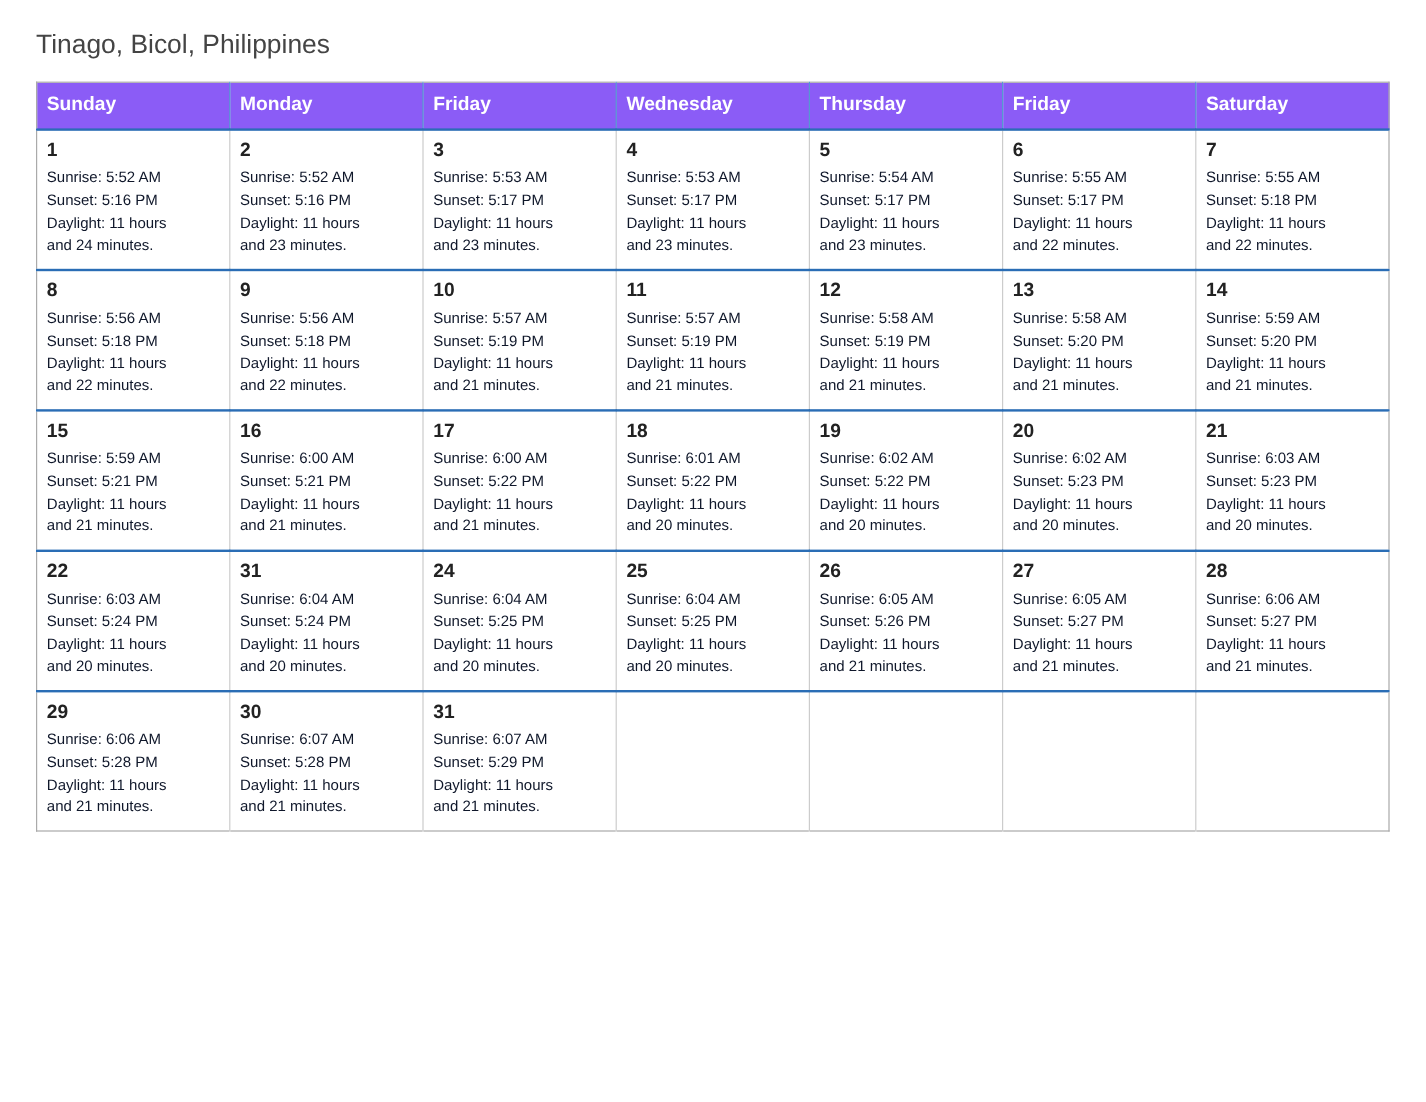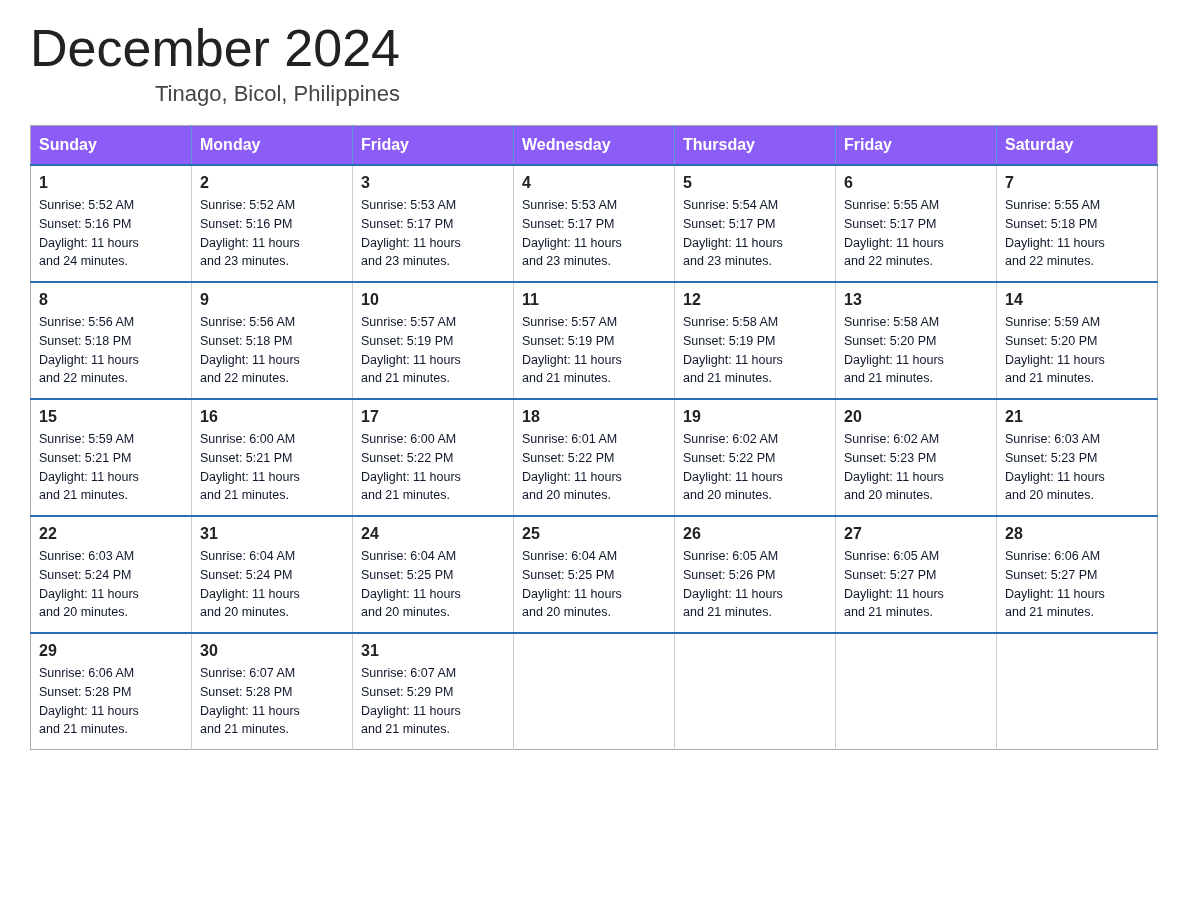--- a/index.html
+++ b/index.html
@@ -107,21 +107,20 @@
     }
     .empty-cell {
       background: #fff;
     }
   </style>
 </head>
 <body>
 
 <div class="header">
   <div class="title-area">
-    <div class="month-year">December 2024</div>
     <div class="location">Tinago, Bicol, Philippines</div>
   </div>
 </div>
 
 <table class="calendar">
   <thead>
     <tr>
     <th>Sunday</th>
         <th>Monday</th>
         <th>Friday</th>

